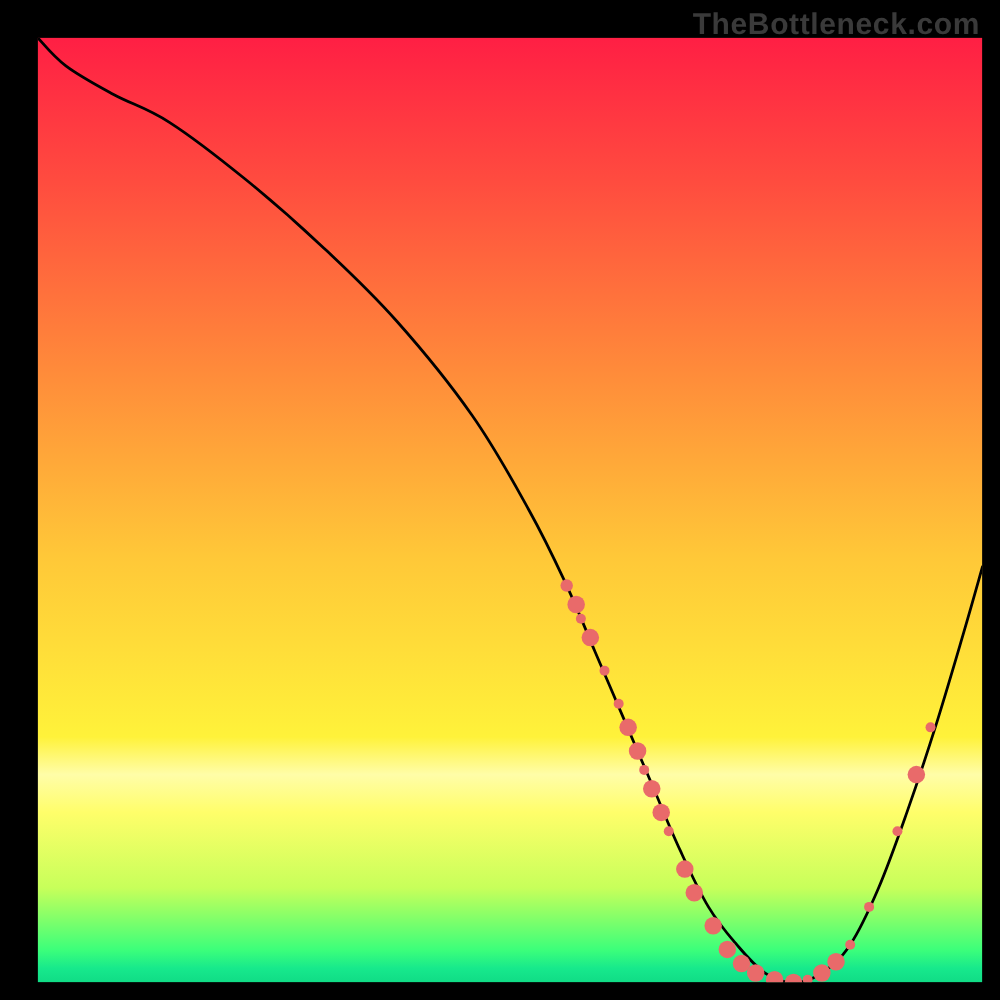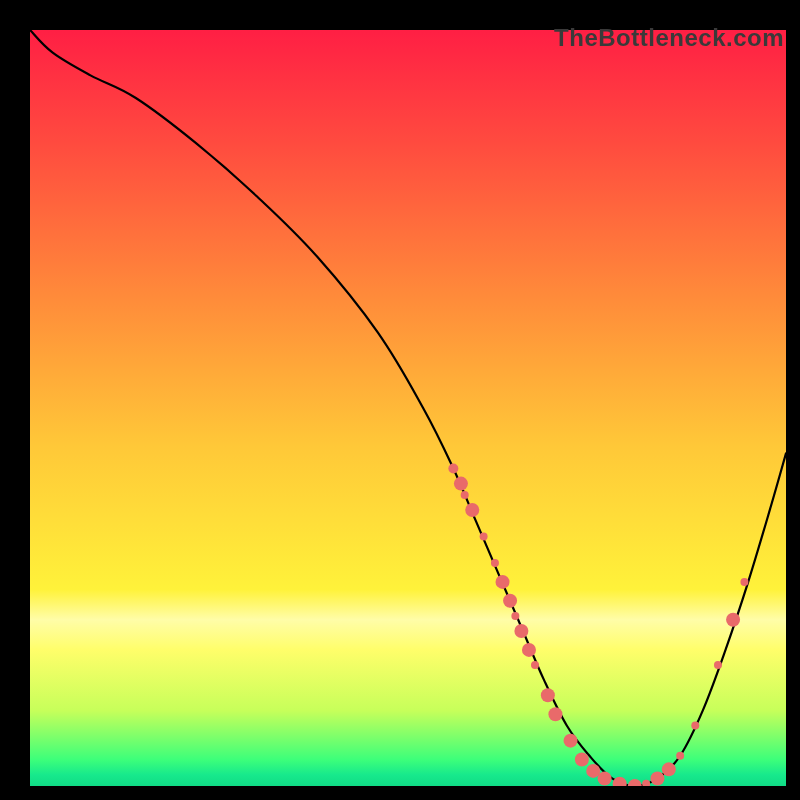--- a/index.html
+++ b/index.html
@@ -13,21 +13,20 @@
   .watermark {
     position: absolute;
     top: 6px;
     right: 16px;
     color: #3a3a3a;
     font-family: Arial, Helvetica, sans-serif;
     font-size: 24px;
     font-weight: bold;
     letter-spacing: 0.5px;
     z-index: 10;
-    margin-top: 18px;
   }
   .plot-area {
     position: absolute;
     left: 30px;
     top: 30px;
     width: 756px;
     height: 756px;
     overflow: hidden;
   }
   .gradient-bg {

